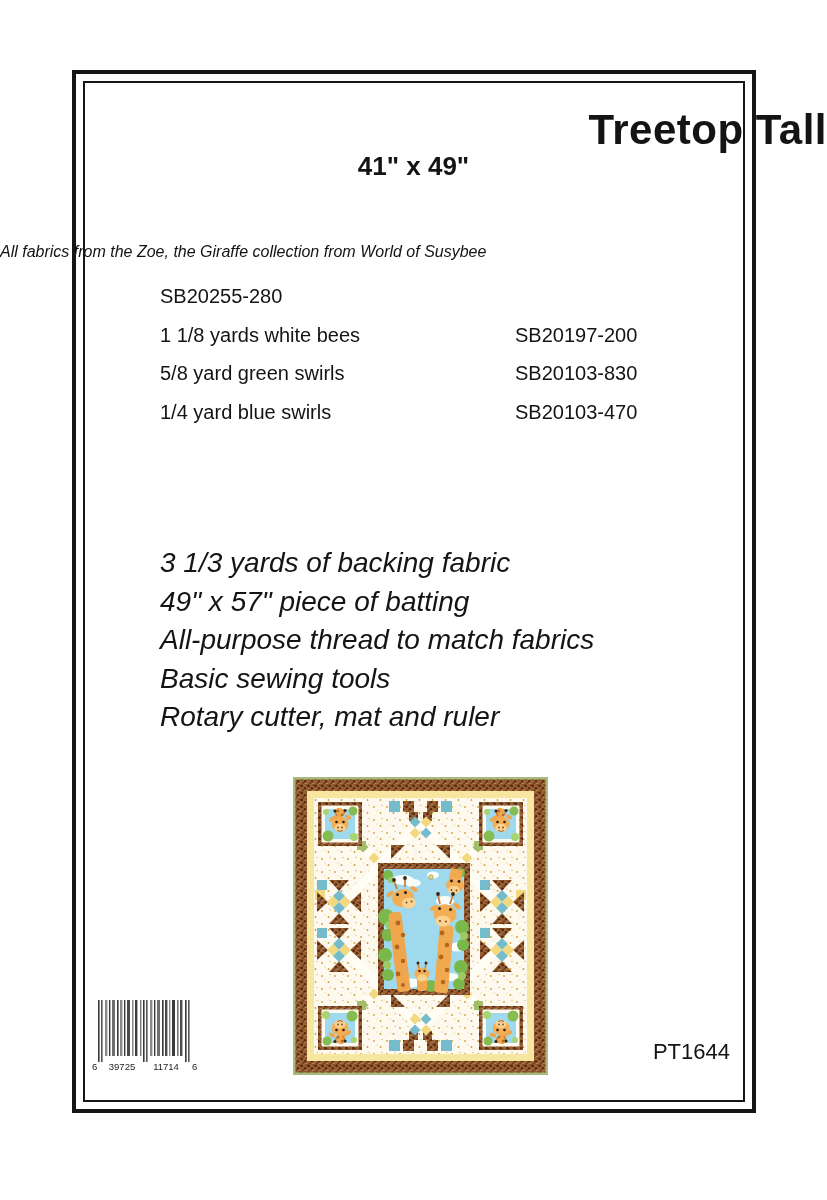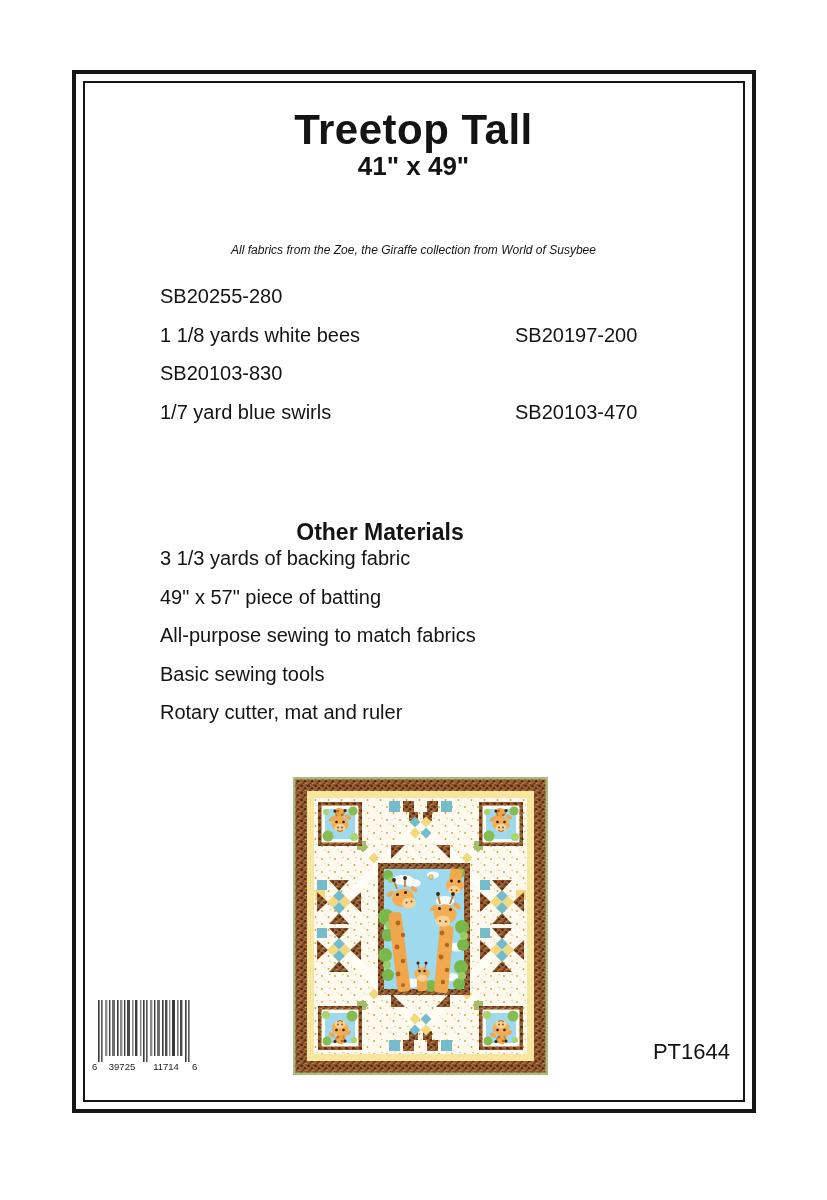--- a/index.html
+++ b/index.html
@@ -10,30 +10,30 @@
   .sheet{position:absolute;inset:0;background:#fff;}
   .frame-outer{
     position:absolute;left:72px;top:70px;width:676px;height:1035px;
     border:4px solid #161616;
   }
   .frame-inner{
     position:absolute;left:7px;top:7px;right:7px;bottom:7px;
     border:2px solid #161616;
   }
   .abs{position:absolute;left:0;right:0;}
-  .title{top:106px;text-align:center;font-size:42px;font-weight:bold;letter-spacing:.5px;}
+  .title{top:106px;text-align:right;font-size:42px;font-weight:bold;letter-spacing:.5px;}
   .size-line{top:151px;text-align:center;font-size:26px;font-weight:bold;}
   .mat-heading{top:201px;text-align:center;font-size:24px;font-weight:bold;}
-  .note{top:243px;text-align:center;font-size:12px;font-style:italic;}
+  .note{top:243px;text-align:left;font-size:16px;font-style:italic;}
   .mat-list{position:absolute;left:160px;top:285px;width:530px;}
   .mrow{display:flex;height:38.6px;font-size:20px;align-items:flex-start;}
   .mrow .q{width:355px;}
   .other-heading{position:absolute;left:160px;top:519px;width:440px;text-align:center;font-size:23px;font-weight:bold;}
   .other-list{position:absolute;left:160px;top:547px;width:460px;}
-  .orow{height:38.6px;font-size:20px;}
+  .orow{height:38.6px;font-size:28px;font-style:italic;}
   .quilt{position:absolute;left:293px;top:777px;width:255px;height:298px;}
   .barcode{position:absolute;left:92px;top:998px;width:105px;height:84px;}
   .pt-number{position:absolute;left:500px;top:1039px;width:230px;text-align:right;font-size:22px;}
 </style>
 </head>
 <body>
 
 <div class="sheet">
 
   <div class="frame-outer">
@@ -46,33 +46,33 @@
 
   <div class="mat-list">
     <div class="mrow">
       <span class="s">SB20255-280</span>
     </div>
     <div class="mrow">
       <span class="q">1 1/8 yards white bees</span>
       <span class="s">SB20197-200</span>
     </div>
     <div class="mrow">
+      <span class="q">5/8 yard green swirls</span>
       <span class="s">SB20103-830</span>
     </div>
     <div class="mrow">
-      <span class="q">1/7 yard blue swirls</span>
+      <span class="q">1/4 yard blue swirls</span>
       <span class="s">SB20103-470</span>
     </div>
   </div>
 
-  <div class="other-heading">Other Materials</div>
   <div class="other-list">
     <div class="orow">3 1/3 yards of backing fabric</div>
     <div class="orow">49" x 57" piece of batting</div>
-    <div class="orow">All-purpose sewing to match fabrics</div>
+    <div class="orow">All-purpose thread to match fabrics</div>
     <div class="orow">Basic sewing tools</div>
     <div class="orow">Rotary cutter, mat and ruler</div>
   </div>
 
   <svg class="quilt" viewBox="0 0 255 298" xmlns="http://www.w3.org/2000/svg">
     <defs>
       <pattern id="bp" width="7" height="7" patternUnits="userSpaceOnUse">
         <rect width="7" height="7" fill="#9a6234"></rect>
         <circle cx="1.6" cy="1.8" r="1.5" fill="#5a2a10"></circle>
         <circle cx="5" cy="4.2" r="1.3" fill="#5a2a10"></circle>

